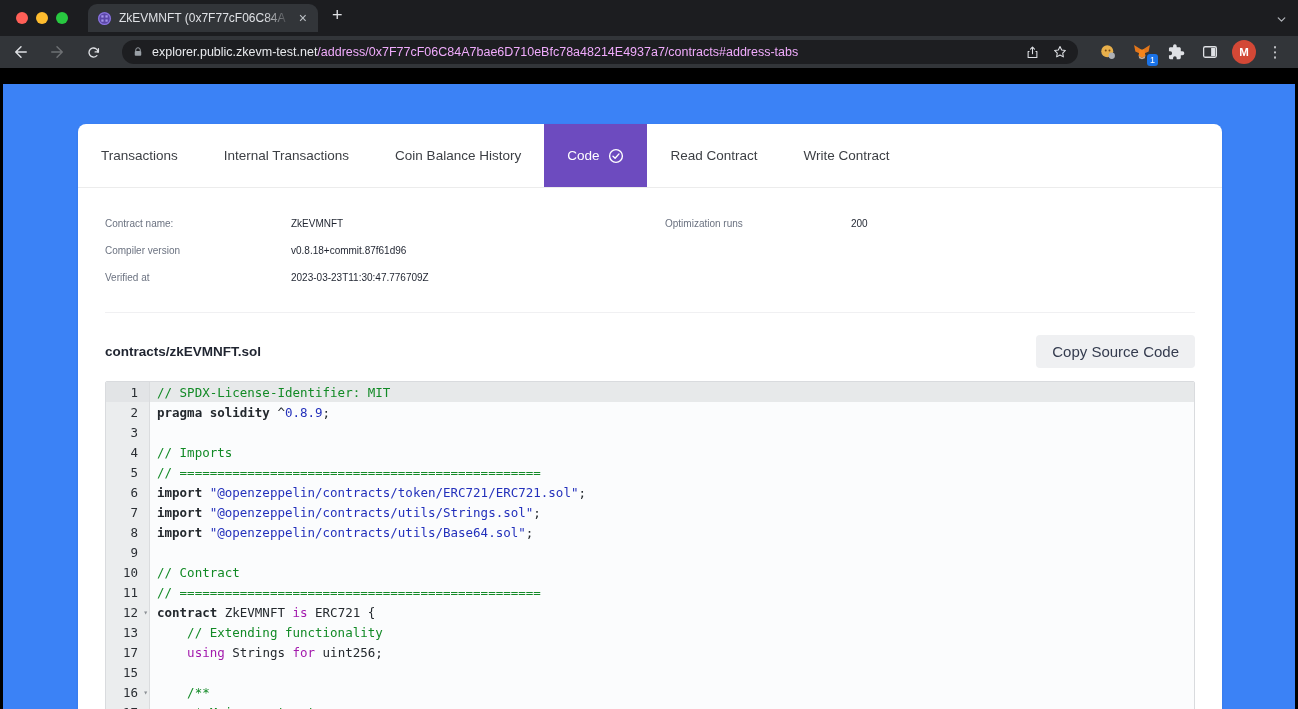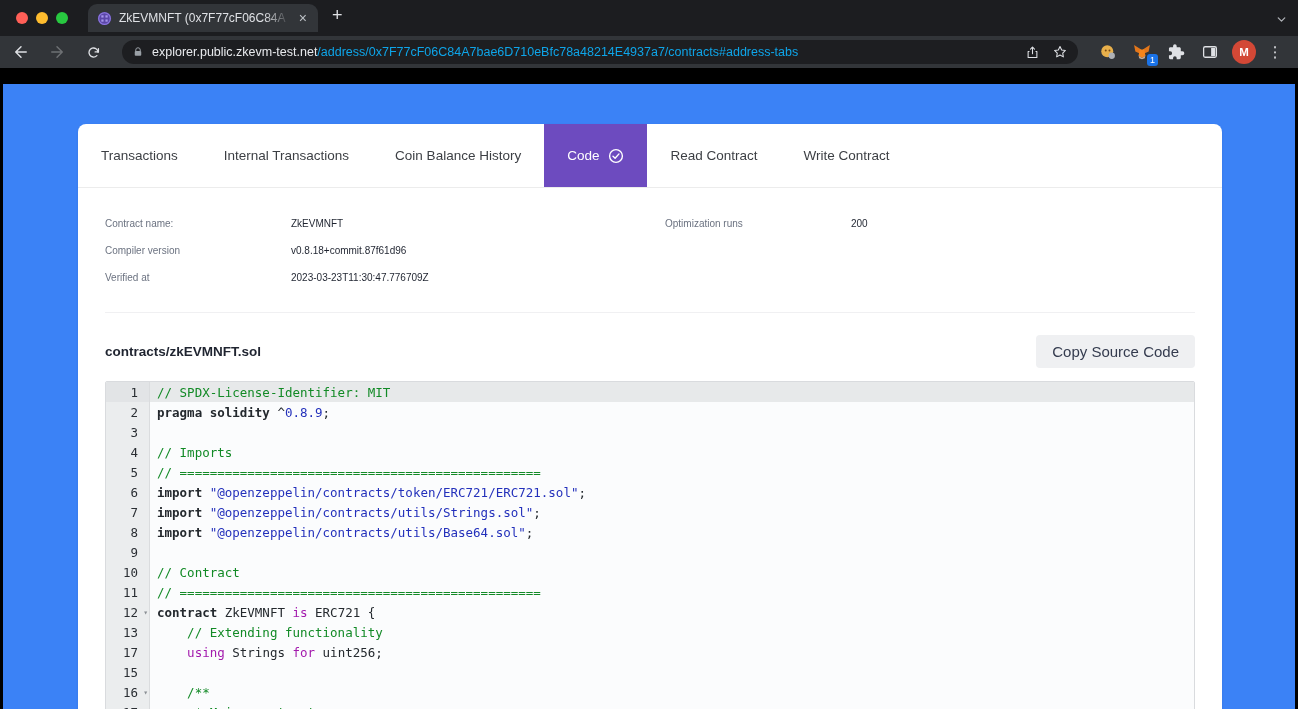--- a/index.html
+++ b/index.html
@@ -19,21 +19,21 @@
   .tab-close{color:#bdc1c6;font-size:14px;line-height:1;padding:0 2px;cursor:pointer}
   .newtab{color:#dfe1e5;font-size:18px;margin:0 0 5px 14px;cursor:pointer}
   .strip-chevron{position:absolute;right:10px;top:12px;cursor:pointer}
 
   .toolbar{height:32px;background:#323539;display:flex;align-items:center;padding:0 8px;gap:10px}
   .navbtn{width:26px;height:26px;display:flex;align-items:center;justify-content:center;cursor:pointer}
   .omnibox{flex:1;height:24px;background:#1d1e21;border-radius:12px;display:flex;align-items:center;
            padding:0 10px;margin:0 8px 0 6px;font-size:12.5px;color:#9aa0a6;min-width:0}
   .omnibox .lock{margin-right:8px;display:flex}
   .url-domain{color:#e8eaed}
-  .url-path{color:#0ea5e9;white-space:nowrap;overflow:hidden}
+  .url-path{color:#f0abfc;white-space:nowrap;overflow:hidden}
   .omni-spacer{flex:1}
   .omni-ico{margin-left:12px;display:flex;cursor:pointer}
   .extrow{display:flex;align-items:center;gap:10px;margin-right:6px}
   .extbtn{position:relative;display:flex;align-items:center;justify-content:center;width:24px;height:24px;cursor:pointer}
   .badge{position:absolute;right:-4px;bottom:-2px;background:#1a73e8;color:#fff;font-size:9px;
          padding:0 3px;border-radius:3px;line-height:12px}
   .avatar{width:24px;height:24px;border-radius:50%;background:#d34836;color:#fff;font-size:11.5px;
           font-weight:bold;display:flex;align-items:center;justify-content:center;cursor:pointer}
   .kebab{color:#dfe1e5;font-size:15px;letter-spacing:0;width:18px;text-align:center;cursor:pointer}
 

